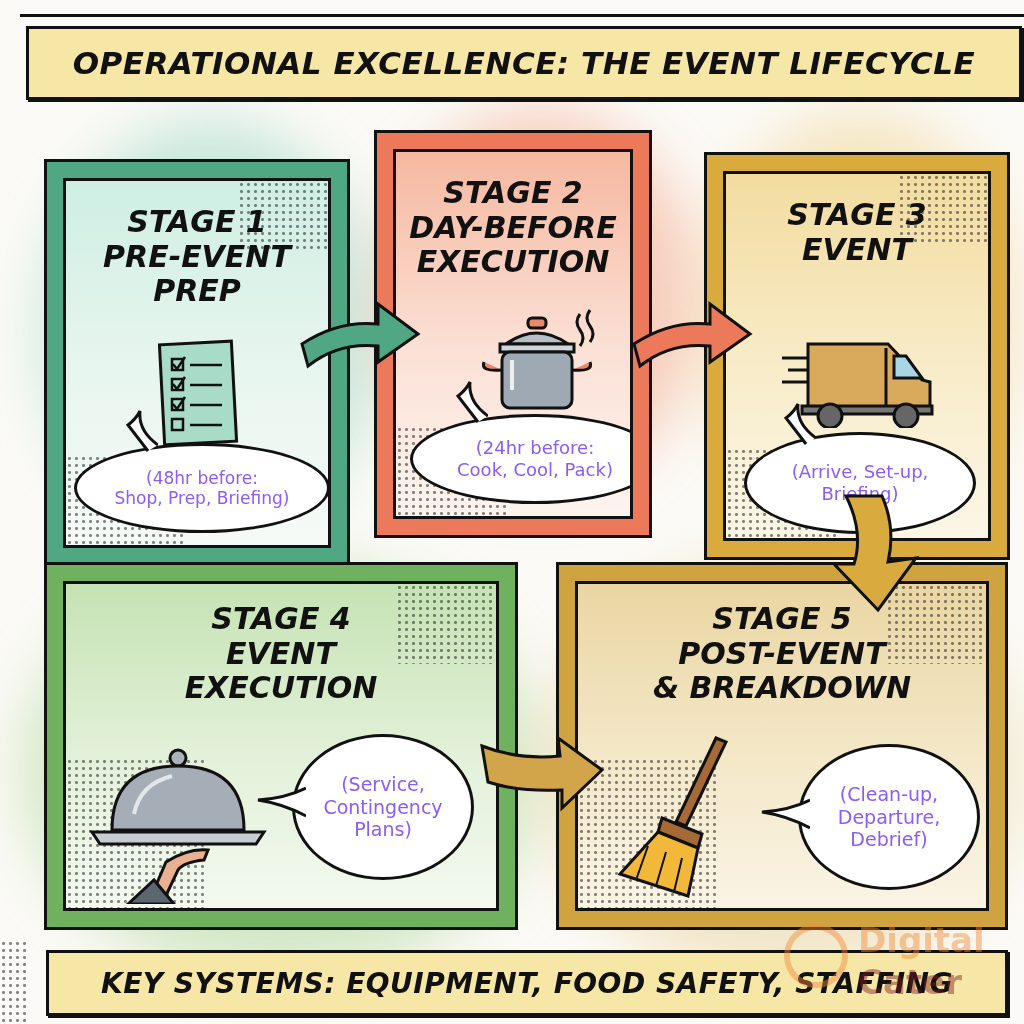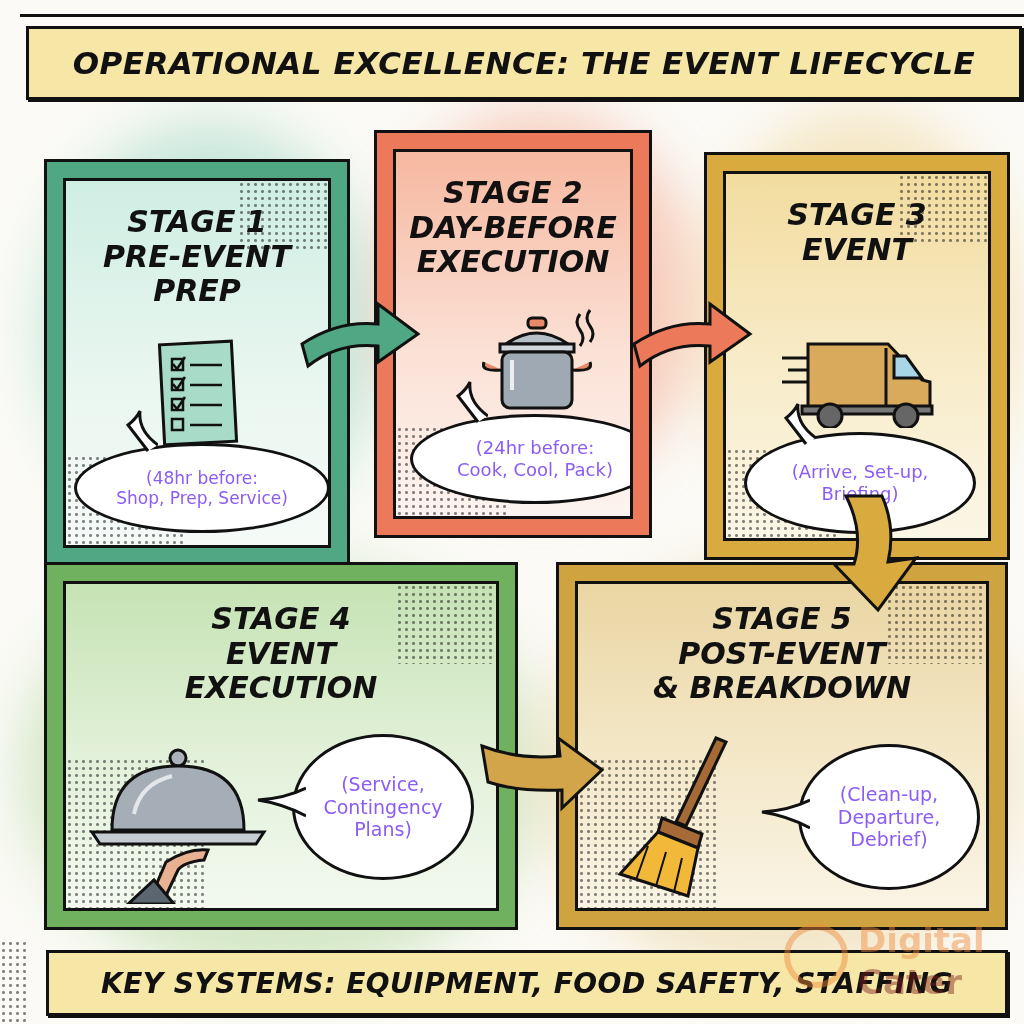--- a/index.html
+++ b/index.html
@@ -54,21 +54,21 @@
           <line x1="32" y1="66" x2="64" y2="66"></line>
         <rect x="14" y="80" width="11" height="11"></rect>
           <line x1="32" y1="86" x2="64" y2="86"></line>
       </g>
     </svg>
     <svg class="tail" style="left:52px;top:224px;" width="40" height="50" viewBox="0 0 40 50">
       <path d="M30 46 L10 20 Q18 14 22 6 Q20 26 40 40" fill="#fff" stroke="#111" stroke-width="3"></path>
     </svg>
     <div class="bubble" style="left:8px;top:262px;width:250px;height:84px;font-size:17px;">
       <div>(48hr before:</div>
-      <div>Shop, Prep, Service)</div>
+      <div>Shop, Prep, Briefing)</div>
     </div>
   </div>
 </div>
 
 <div class="panel" style="left:374px;top:130px;width:278px;height:408px;background:#ec7a5a;">
   <div class="inner" style="left:16px;top:16px;right:16px;bottom:16px;background:linear-gradient(180deg,#f6b8a0 0%,#fbe1d6 55%,#fdf4ef 100%);">
     <div class="halftone" style="left:0;bottom:0;width:110px;height:90px;"></div>
     <div class="title" style="top:24px;font-size:30px;">
       <div>STAGE 2</div>
       <div>DAY-BEFORE</div>

